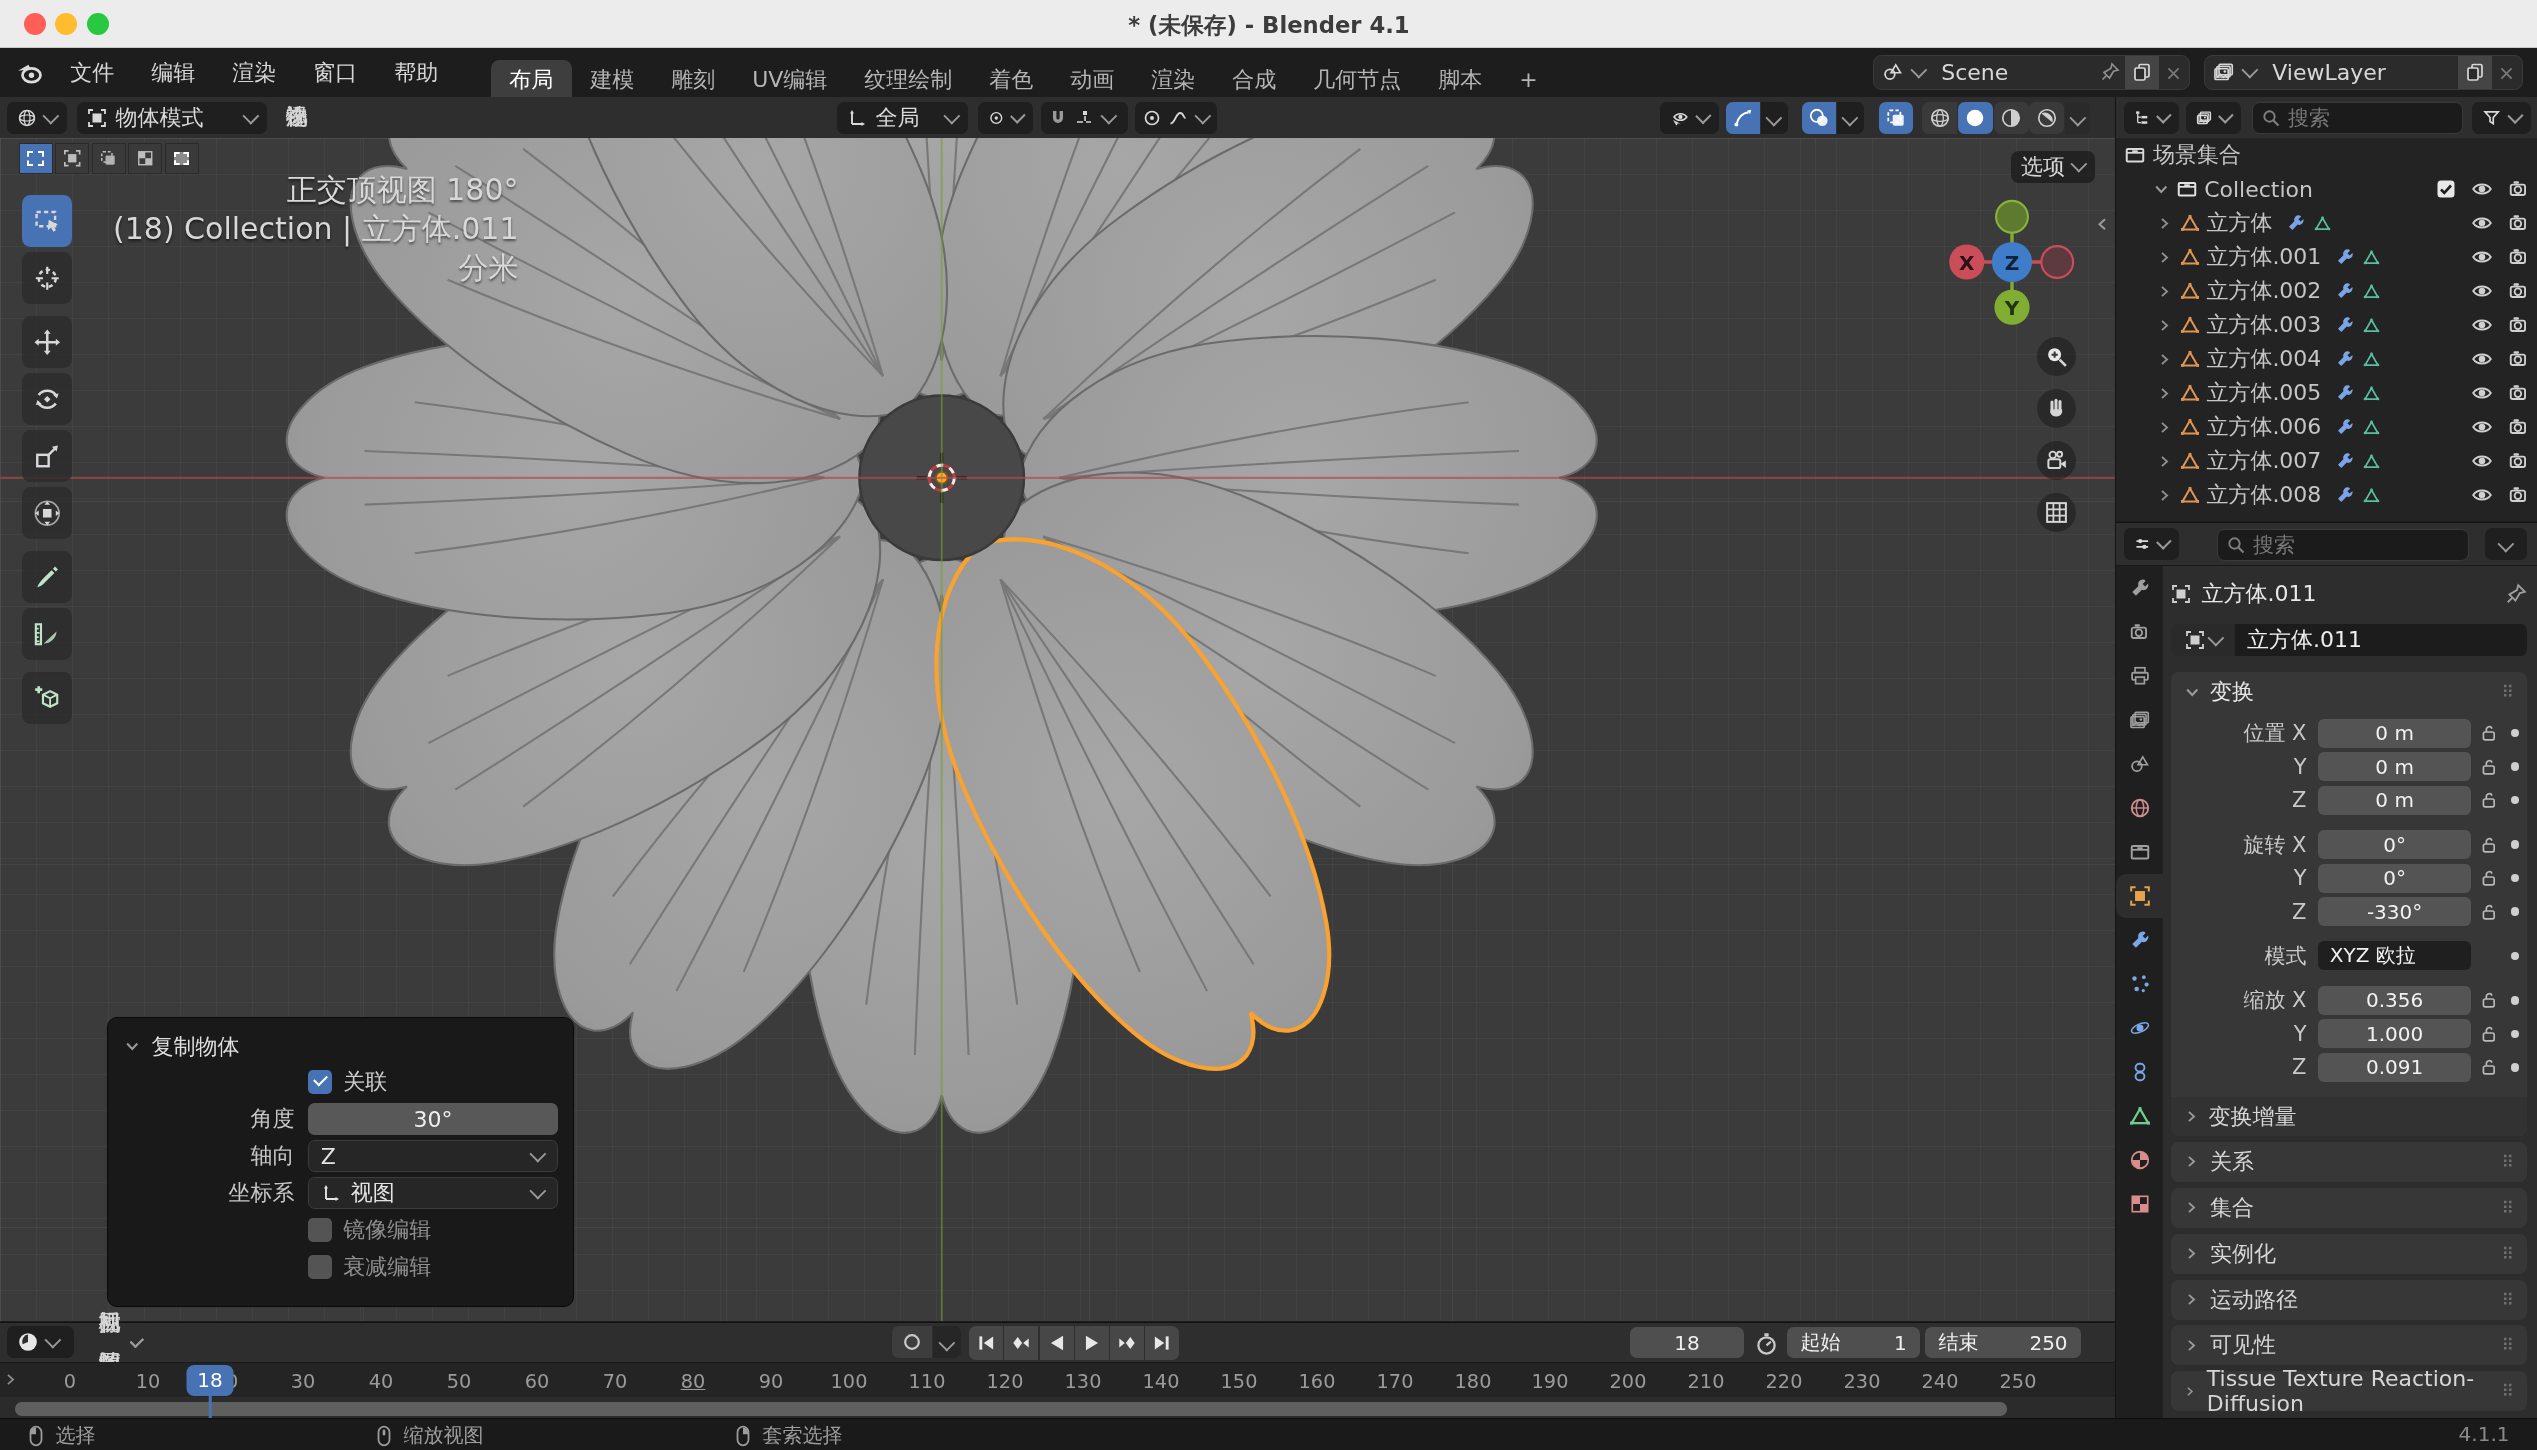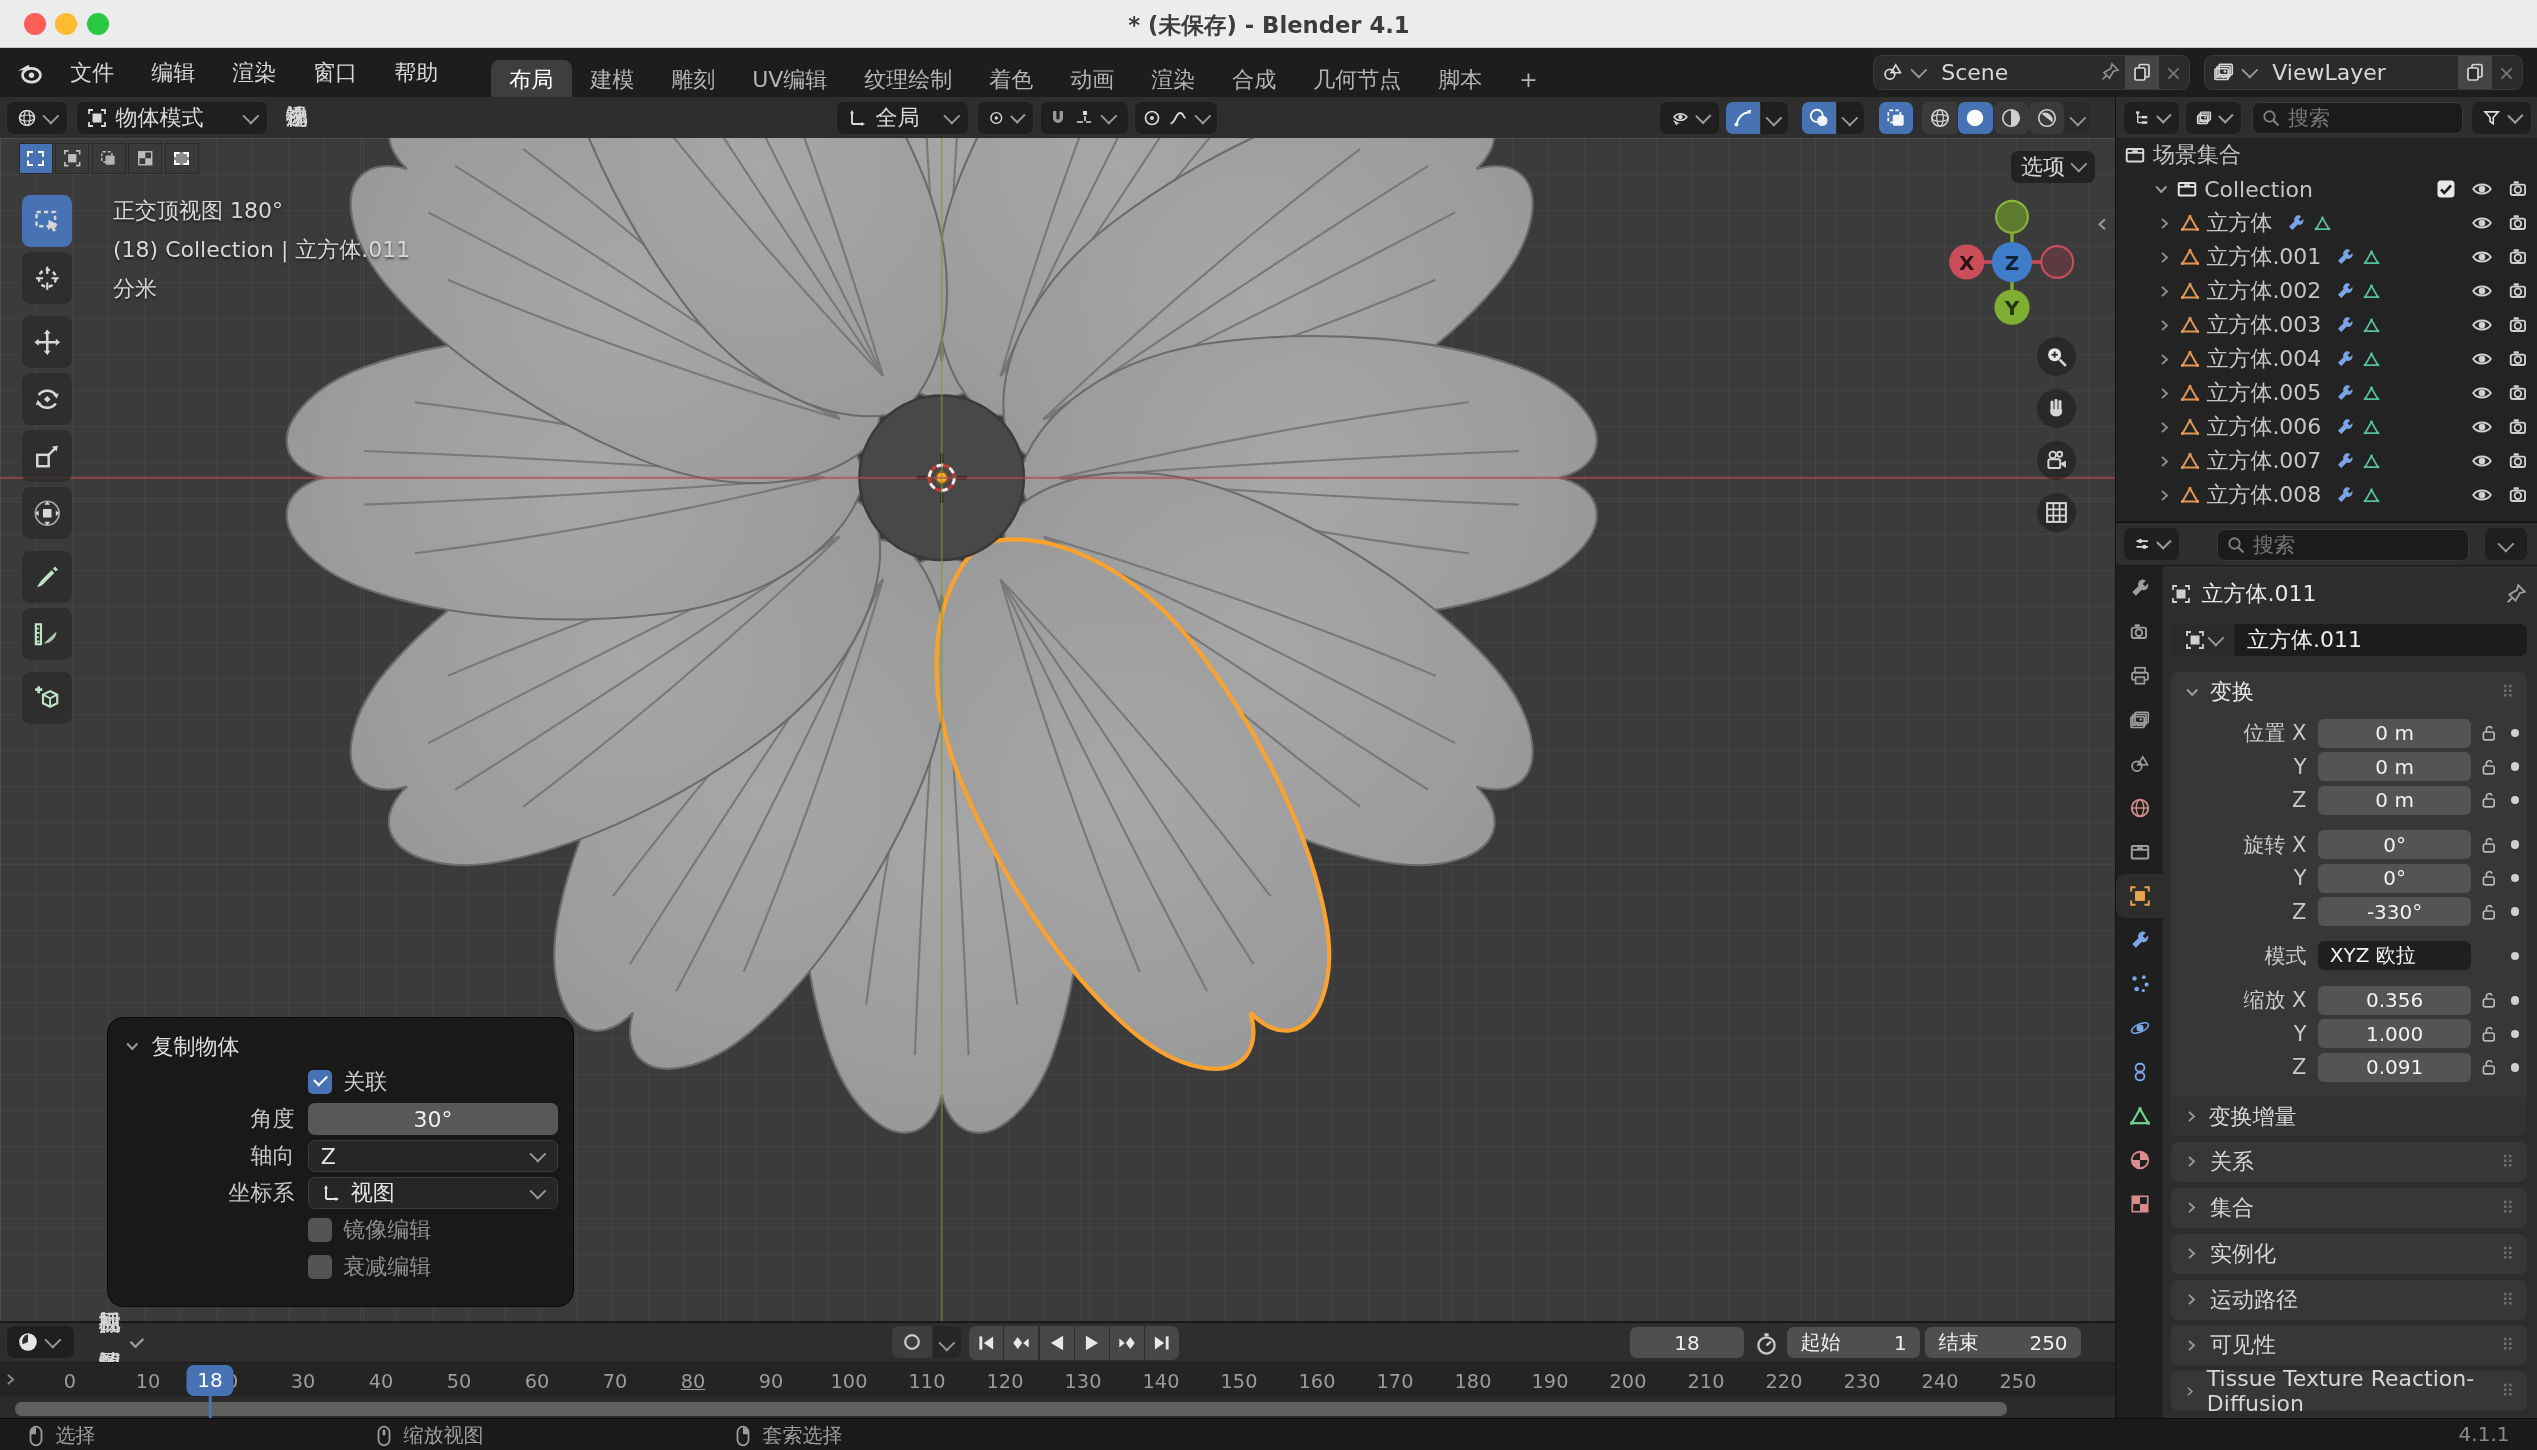--- a/index.html
+++ b/index.html
@@ -66,30 +66,30 @@
   .cpanel { background:#373737; border-radius:7.6px; height:40px; margin-bottom:5.9px; display:flex; align-items:center; padding:0 11.7px; color:#d6d6d6; }
 
   
   #viewport { left:0; top:138px; width:2115px; height:1183px; background:#3b3b3b; overflow:hidden;
      background-image:
        linear-gradient(rgba(255,255,255,0.05) 0.8px, transparent 0.8px),
        linear-gradient(90deg, rgba(255,255,255,0.05) 0.8px, transparent 0.8px),
        linear-gradient(rgba(255,255,255,0.035) 0.8px, transparent 0.8px),
        linear-gradient(90deg, rgba(255,255,255,0.035) 0.8px, transparent 0.8px);
      background-size: 363px 363px, 363px 363px, 36px 36px, 36px 36px; }
-  #vp-info { left:113px; top:53px; color:#d8d8d8; text-shadow:0 1.7px 2.5px rgba(0,0,0,.55); line-height:39px; font-size:22px; }
+  #vp-info { left:113px; top:32px; color:#d8d8d8; text-shadow:0 1.7px 2.5px rgba(0,0,0,.55); line-height:39px; font-size:30px;text-align:right; }
   .minibtn { width:34px; height:31px; background:#3a3a3a; border:0.8px solid #2a2a2a; display:flex; align-items:center; justify-content:center; }
   .minibtn.active { background:#4772b4; }
   .toolbtn { position:absolute; left:22px; width:50px; height:52px; background:#2c2c2ccc; display:flex; align-items:center; justify-content:center; border-radius:8.4px; color:#d8d8d8; }
   .toolbtn.active { background:#4772b4; }
   #opts-btn { left:2011px; top:12.6px; width:84px; height:32px; background:#1f1f1fd9; border-radius:7.6px; display:flex; align-items:center; justify-content:center; color:#d6d6d6; }
   .navbtn { position:absolute; left:2037px; width:39px; height:39px; border-radius:50%; background:rgba(28,28,28,.55); display:flex; align-items:center; justify-content:center; color:#d5d5d5; }
 
   
-  #oppanel { left:107px; top:879px; width:467px; height:290px; background:rgba(24,24,24,.96); border:0.8px solid #090909; border-radius:16px; color:#cfcfcf; padding:11.7px 15px; }
+  #oppanel { left:107px; top:879px; width:467px; height:290px; background:rgba(24,24,24,.96); border:0.8px solid #090909; border-radius:10px; color:#cfcfcf; padding:11.7px 15px; }
   .op-row { display:flex; align-items:center; height:37px; }
   .op-row .olbl { width:185px; text-align:right; padding-right:13.4px; color:#c6c6c6; }
   .op-field { flex:1; height:32px; border-radius:6.7px; display:flex; align-items:center; }
   .op-slider { background:#585858; justify-content:center; color:#f0f0f0; }
   .op-drop { background:#262626; border:0.8px solid #3c3c3c; padding:0 11.7px; position:relative; color:#e3e3e3; }
   .op-drop .chev { position:absolute; right:13.4px; }
   .cbx { width:23.5px; height:23.5px; border-radius:5px; background:#545454; margin-right:11.7px; position:relative; }
   .cbx.on { background:#4772b4; }
   .cbx.on::after { content:""; position:absolute; left:5.9px; top:5px; width:11px; height:5.9px; border-left:2.5px solid #fff; border-bottom:2.5px solid #fff; transform:rotate(-45deg); }
 

